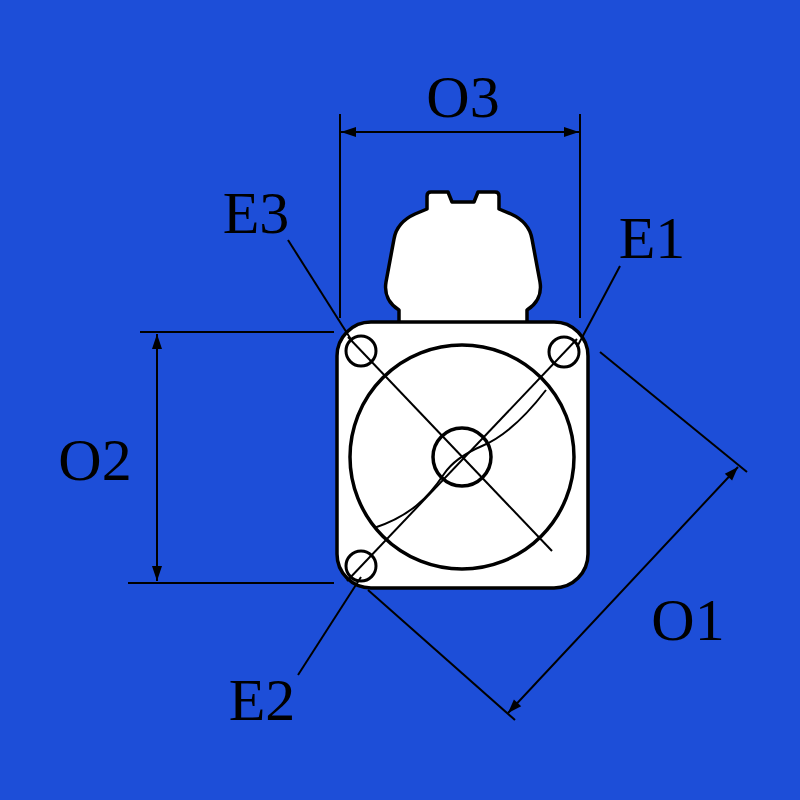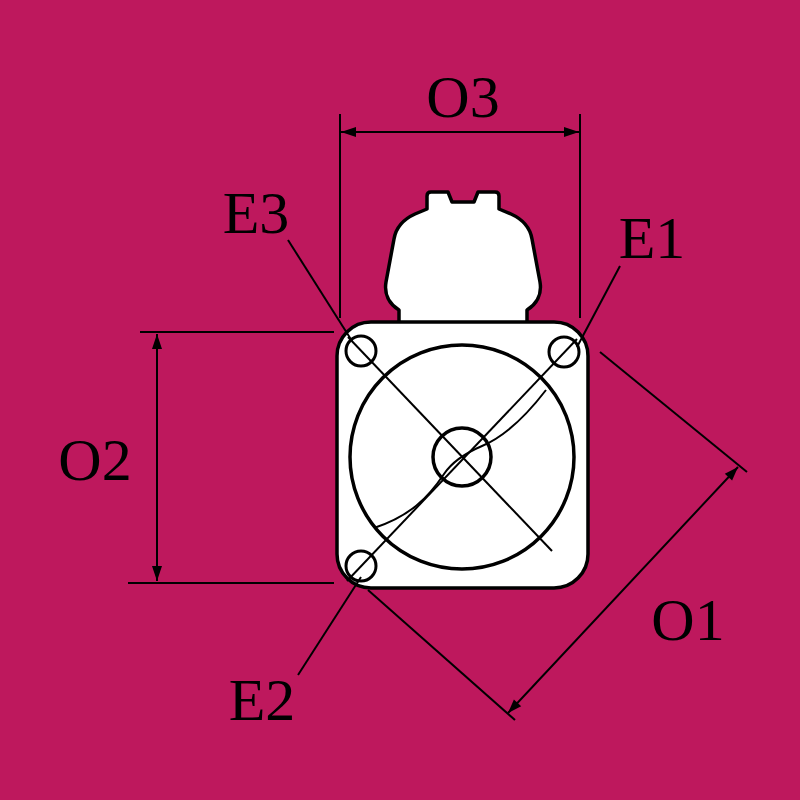--- a/index.html
+++ b/index.html
@@ -4,21 +4,21 @@
 <style>
   html, body {
     margin: 0;
     padding: 0;
     background: #ffffff;
   }
   .stage {
     position: relative;
     width: 800px;
     height: 800px;
-    background: #be185d;
+    background: #1d4ed8;
     overflow: hidden;
   }
   svg {
     display: block;
   }
   .outline {
     fill: #ffffff;
     stroke: #000000;
     stroke-width: 3.5;
     stroke-linejoin: round;

